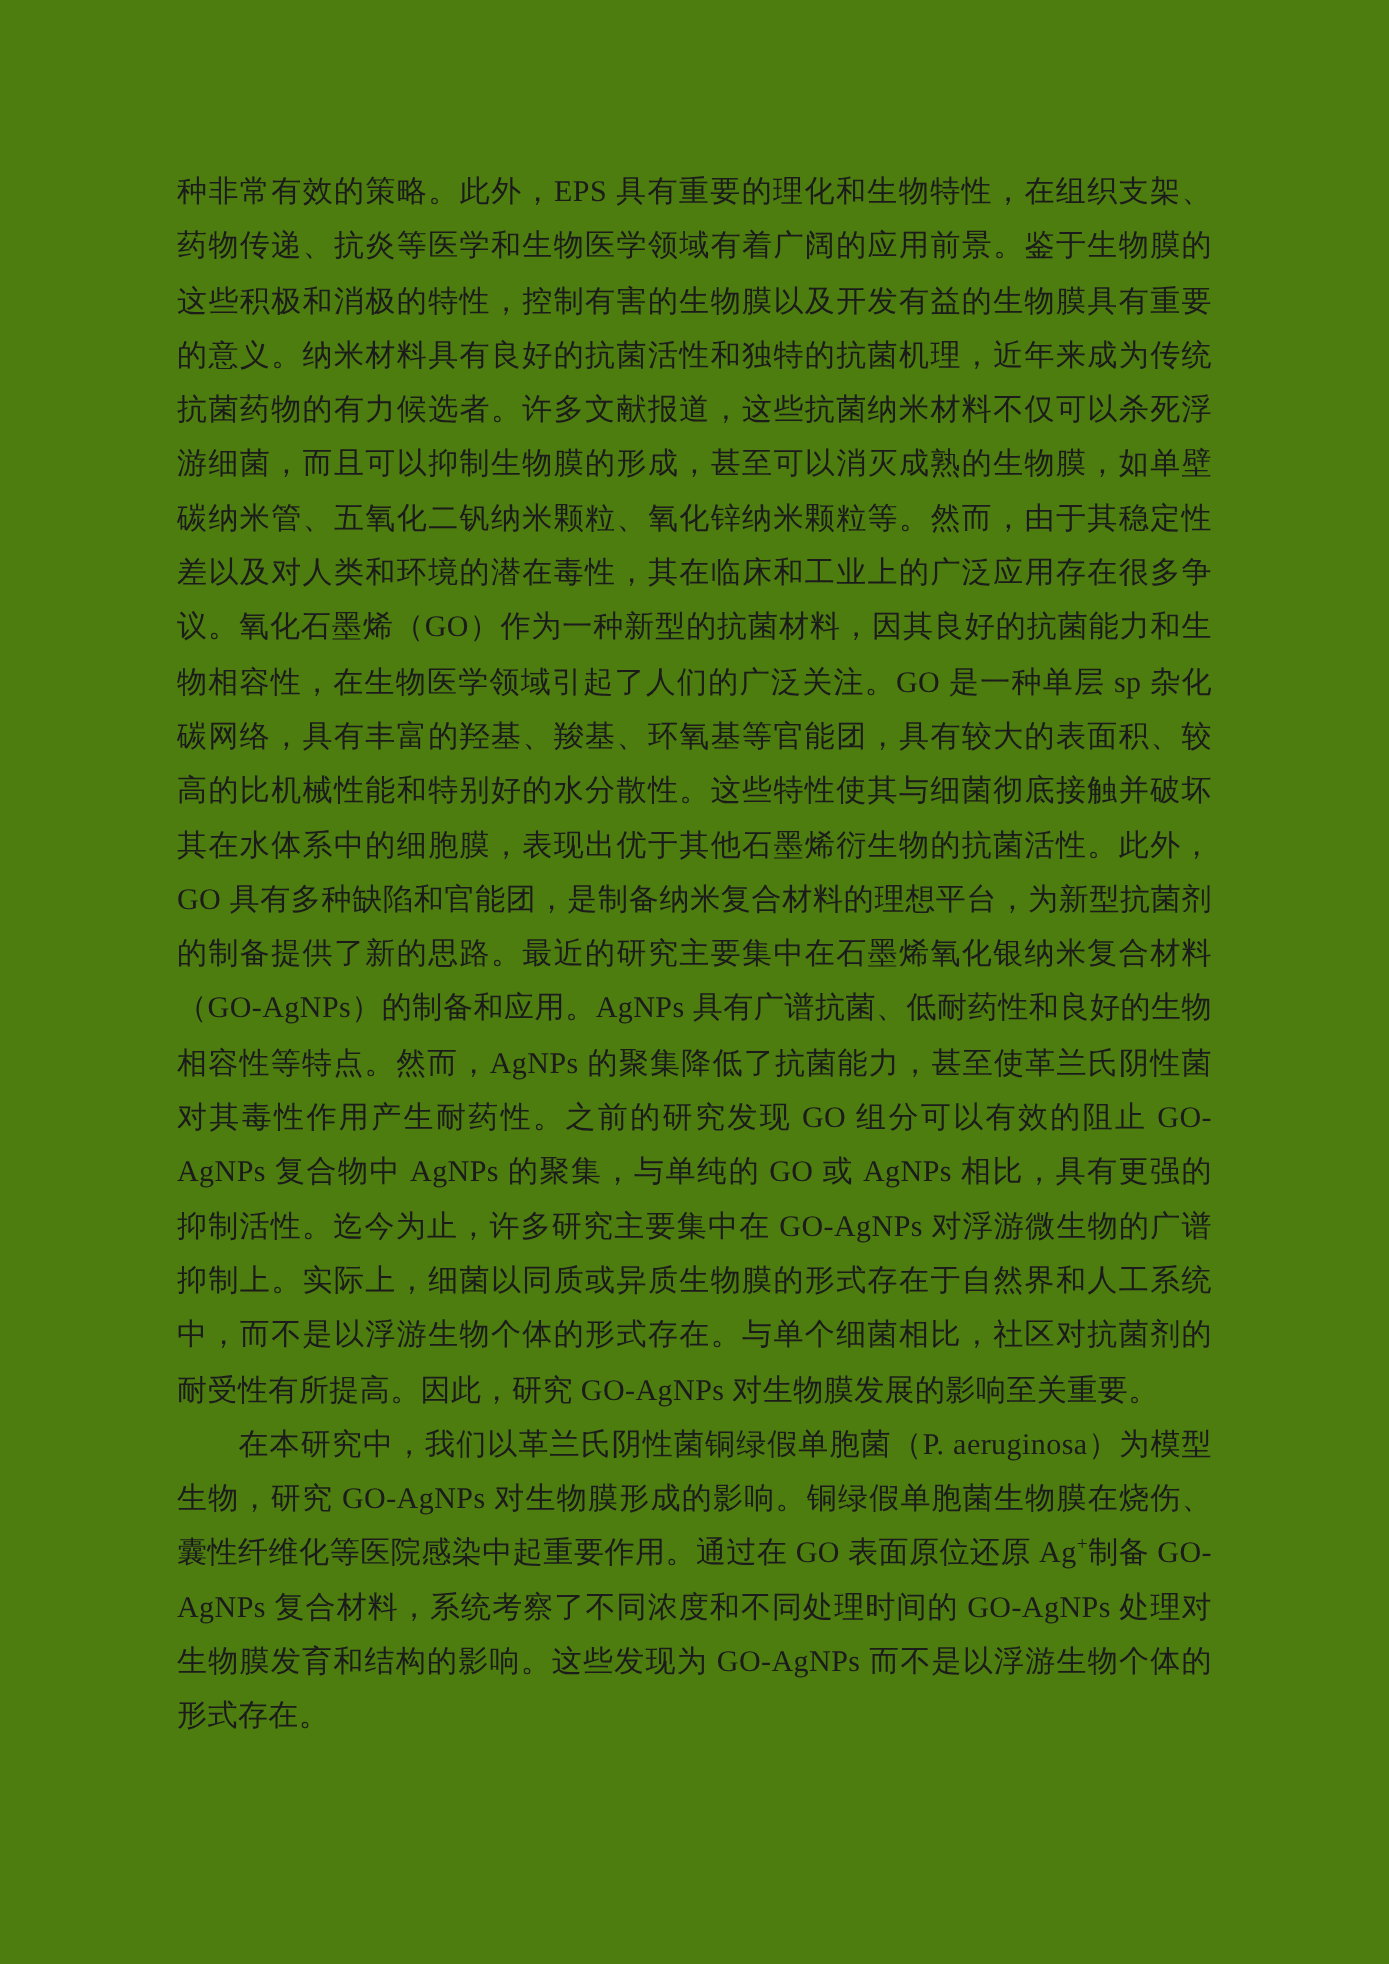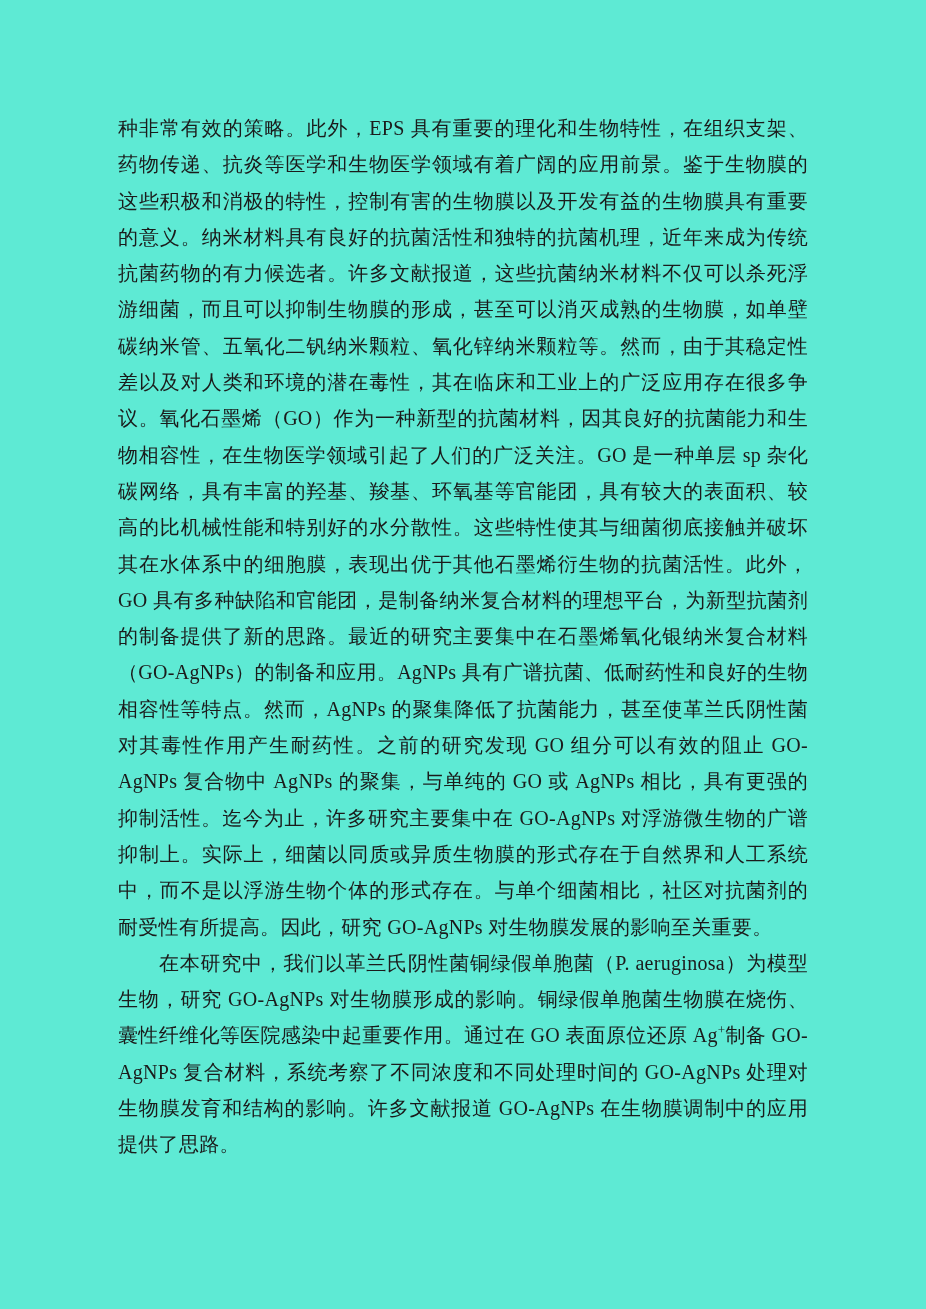--- a/index.html
+++ b/index.html
@@ -4,21 +4,21 @@
 <style>
   html, body {
     margin: 0;
     padding: 0;
     background: #ffffff;
   }
   .page {
     position: relative;
     width: 926px;
     height: 1309px;
-    background: #5eead4;
+    background: #4d7c0f;
     overflow: hidden;
   }
   .text-block {
     position: absolute;
     left: 118px;
     top: 110px;
     width: 690px;
     font-family: "Liberation Serif", "DejaVu Serif", serif;
     font-size: 20px;
     line-height: 36.3px;
@@ -40,15 +40,15 @@
     vertical-align: super;
     line-height: 0;
   }
 </style>
 </head>
 <body>
 
 <div class="page">
   <div class="text-block" id="text-block" style="color: rgb(27, 27, 27);">
       <p class="para"><span class="seg-normal">种非常有效的策略。此外，EPS 具有重要的理化和生物特性，在组织支架、药物传递、抗炎等医学和生物医学领域有着广阔的应用前景。鉴于生物膜的这些积极和消极的特性，控制有害的生物膜以及开发有益的生物膜具有重要的意义。纳米材料具有良好的抗菌活性和独特的抗菌机理，近年来成为传统抗菌药物的有力候选者。许多文献报道，这些抗菌纳米材料不仅可以杀死浮游细菌，而且可以抑制生物膜的形成，甚至可以消灭成熟的生物膜，如单壁碳纳米管、五氧化二钒纳米颗粒、氧化锌纳米颗粒等。然而，由于其稳定性差以及对人类和环境的潜在毒性，其在临床和工业上的广泛应用存在很多争议。氧化石墨烯（GO）作为一种新型的抗菌材料，因其良好的抗菌能力和生物相容性，在生物医学领域引起了人们的广泛关注。GO 是一种单层 sp 杂化碳网络，具有丰富的羟基、羧基、环氧基等官能团，具有较大的表面积、较高的比机械性能和特别好的水分散性。这些特性使其与细菌彻底接触并破坏其在水体系中的细胞膜，表现出优于其他石墨烯衍生物的抗菌活性。此外，GO 具有多种缺陷和官能团，是制备纳米复合材料的理想平台，为新型抗菌剂的制备提供了新的思路。最近的研究主要集中在石墨烯氧化银纳米复合材料（GO-AgNPs）的制备和应用。AgNPs 具有广谱抗菌、低耐药性和良好的生物相容性等特点。然而，AgNPs 的聚集降低了抗菌能力，甚至使革兰氏阴性菌对其毒性作用产生耐药性。之前的研究发现 GO 组分可以有效的阻止 GO-AgNPs 复合物中 AgNPs 的聚集，与单纯的 GO 或 AgNPs 相比，具有更强的抑制活性。迄今为止，许多研究主要集中在 GO-AgNPs 对浮游微生物的广谱抑制上。实际上，细菌以同质或异质生物膜的形式存在于自然界和人工系统中，而不是以浮游生物个体的形式存在。与单个细菌相比，社区对抗菌剂的耐受性有所提高。因此，研究 GO-AgNPs 对生物膜发展的影响至关重要。</span></p>
-      <p class="para indented"><span class="seg-normal">在本研究中，我们以革兰氏阴性菌铜绿假单胞菌（P. aeruginosa）为模型生物，研究 GO-AgNPs 对生物膜形成的影响。铜绿假单胞菌生物膜在烧伤、囊性纤维化等医院感染中起重要作用。通过在 GO 表面原位还原 Ag</span><sup class="seg-superscript">+</sup><span class="seg-normal">制备 GO-AgNPs 复合材料，系统考察了不同浓度和不同处理时间的 GO-AgNPs 处理对生物膜发育和结构的影响。许多文献报道 GO-AgNPs 在生物膜调制中的应用提供了思路。</span></p>
+      <p class="para indented"><span class="seg-normal">在本研究中，我们以革兰氏阴性菌铜绿假单胞菌（P. aeruginosa）为模型生物，研究 GO-AgNPs 对生物膜形成的影响。铜绿假单胞菌生物膜在烧伤、囊性纤维化等医院感染中起重要作用。通过在 GO 表面原位还原 Ag</span><sup class="seg-superscript">+</sup><span class="seg-normal">制备 GO-AgNPs 复合材料，系统考察了不同浓度和不同处理时间的 GO-AgNPs 处理对生物膜发育和结构的影响。这些发现为 GO-AgNPs 而不是以浮游生物个体的形式存在。</span></p>
     </div>
 </div>
 
 </body></html>

